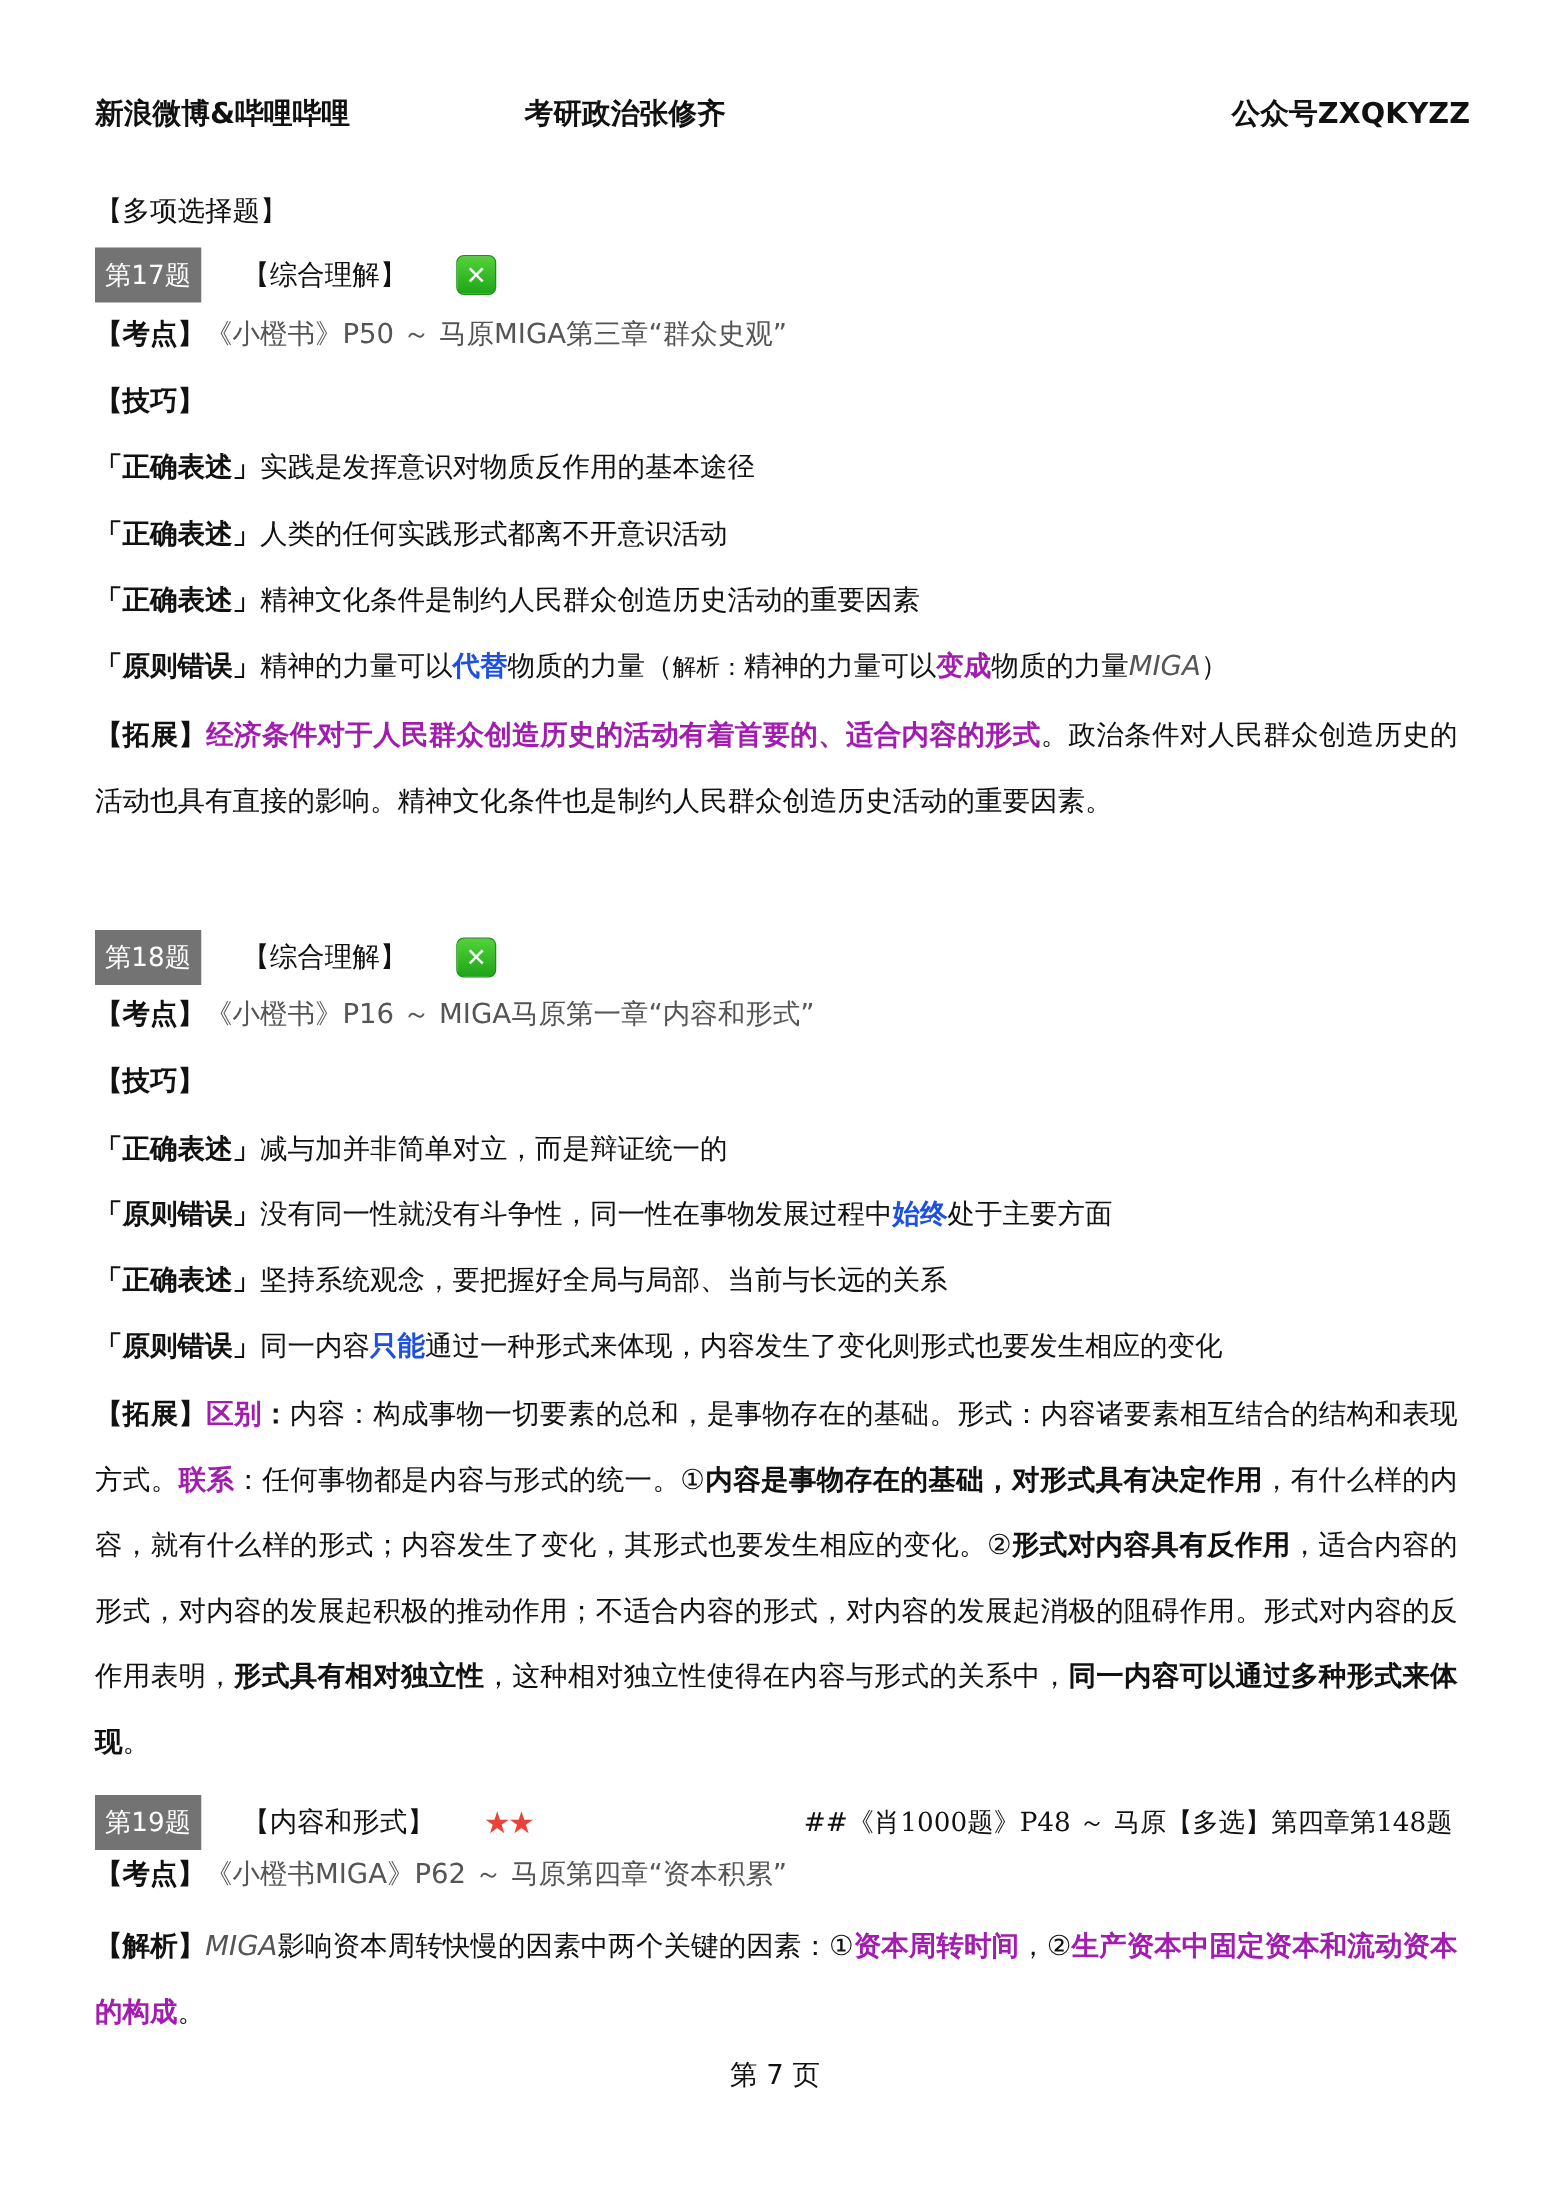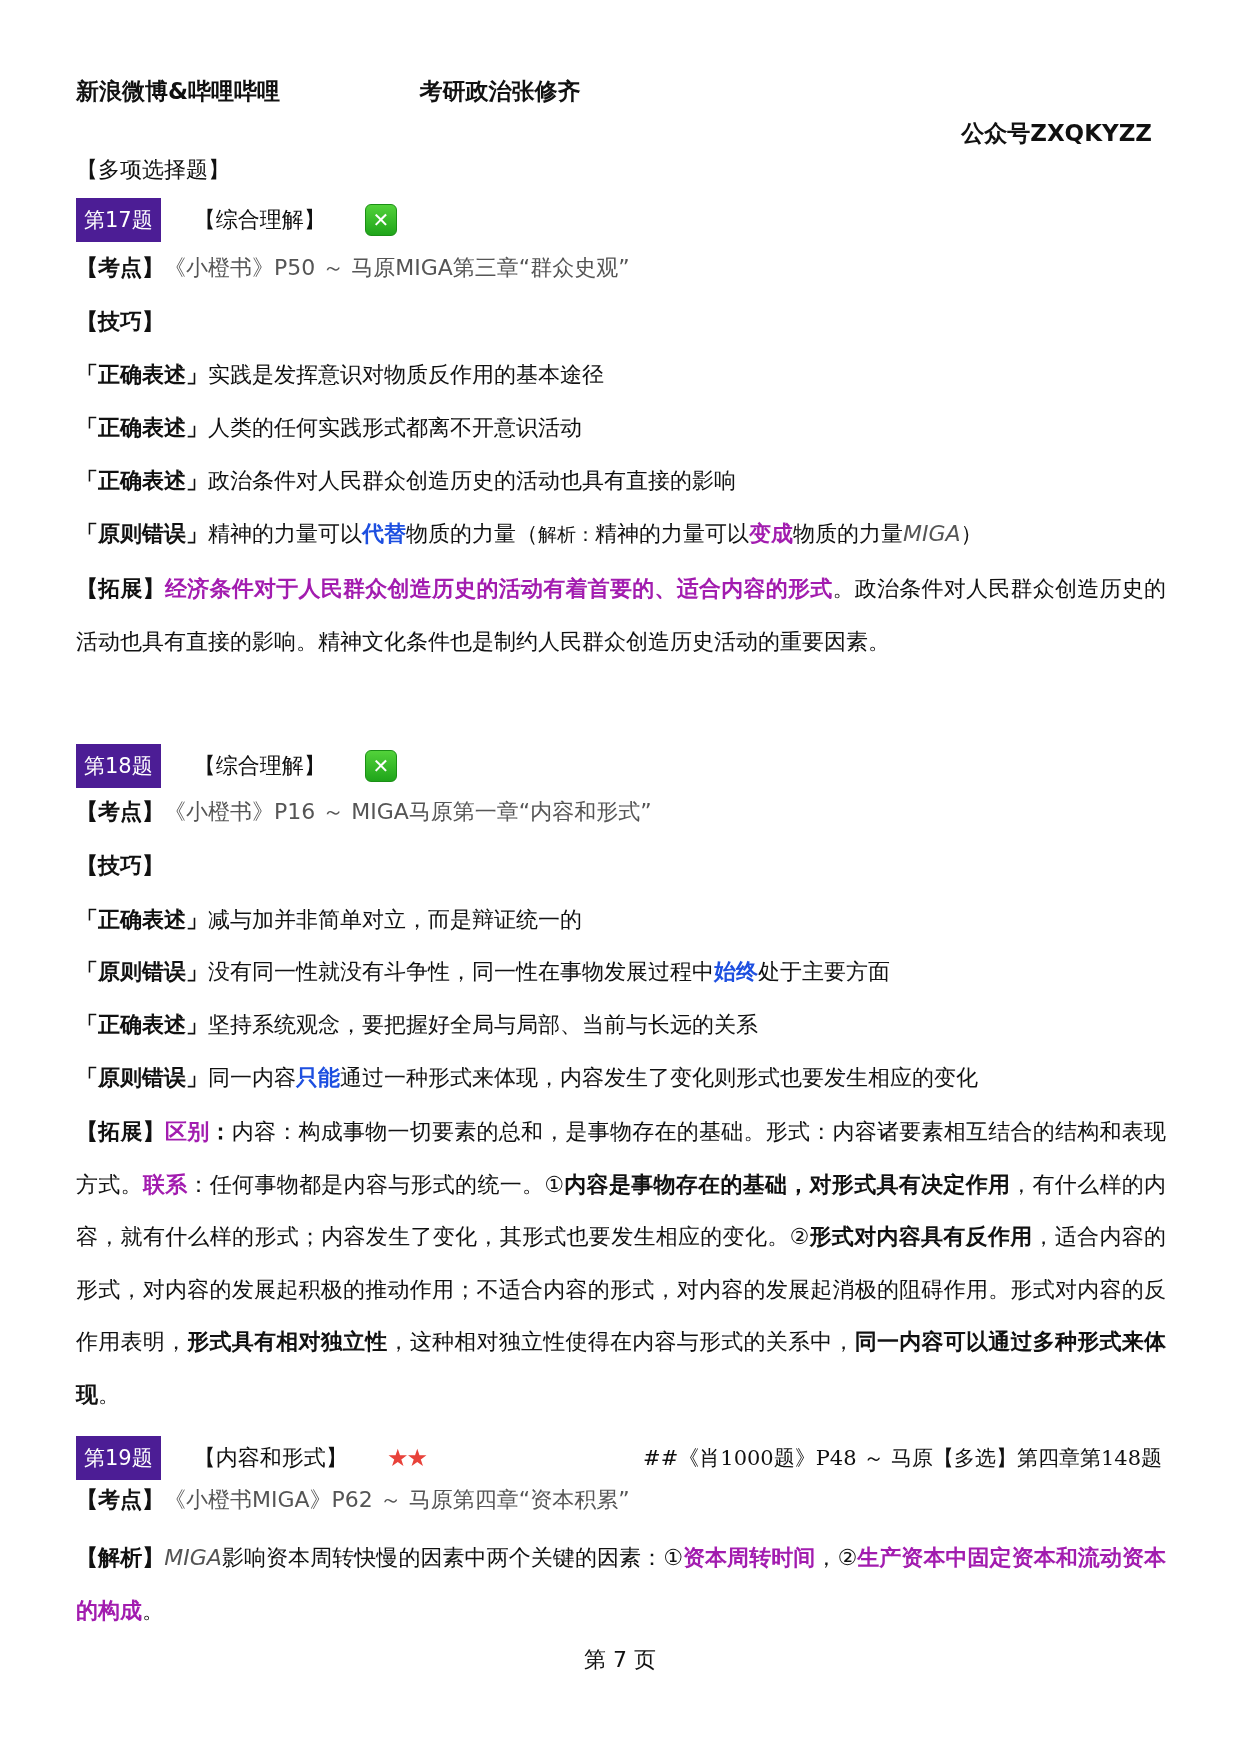--- a/index.html
+++ b/index.html
@@ -5,31 +5,31 @@
   html, body { margin: 0; padding: 0; background: #ffffff; }
   body {
     width: 1240px; height: 1754px; position: relative; overflow: hidden;
     font-family: "DejaVu Sans", "Liberation Sans", sans-serif;
     color: #111111;
   }
   .abs { position: absolute; }
   .hdr { top: 76px; font-size: 23px; font-weight: bold; line-height: 30px; }
   .hdr-left { left: 76px; }
   .hdr-center { left: 0; width: 1000px; text-align: center; }
-  .hdr-right { right: 88px; margin-top: 42px; }
+  .hdr-right { right: 64px; }
   .line { left: 76px; font-size: 22px; line-height: 30px; white-space: nowrap; }
   .para { left: 76px; width: 1090px; font-size: 22px; line-height: 52.5px; text-align: justify; }
   .b { font-weight: bold; }
   .red { color: #a21caf; }
   .blue { color: #1d4fe0; }
   .gray { color: #555555; }
   .it { font-style: italic; }
   .serif { font-family: "DejaVu Serif", "Liberation Serif", serif; }
   .badge {
-    display: inline-block; background: #4c1d95; color: #ffffff;
+    display: inline-block; background: #737373; color: #ffffff;
     font-size: 21px; line-height: 44px; height: 44px; padding: 0 8px;
     vertical-align: middle;
   }
   .tag { display: inline-block; margin-left: 28px; font-size: 22px; vertical-align: middle; }
   .xbox {
     display: inline-block; width: 30px; height: 30px; border-radius: 6px;
     background: linear-gradient(#52d23a, #1fa51a); color: #fff;
     text-align: center; line-height: 30px; font-weight: bold; font-size: 20px;
     margin-left: 34px; vertical-align: middle; border: 1px solid #1b8f16;
   }
@@ -56,21 +56,21 @@
   <span class="b">【考点】</span><span class="gray">《小橙书》P50 ～ 马原MIGA第三章“群众史观”</span>
 </div>
 <div class="abs line b" style="top:307px;">【技巧】</div>
 <div class="abs line" style="top:360px;">
   <span class="b">「正确表述」</span><span>实践是发挥意识对物质反作用的基本途径</span>
 </div>
 <div class="abs line" style="top:413px;">
   <span class="b">「正确表述」</span><span>人类的任何实践形式都离不开意识活动</span>
 </div>
 <div class="abs line" style="top:466px;">
-  <span class="b">「正确表述」</span><span>政治条件对人民群众创造历史的活动也具有直接的影响</span>
+  <span class="b">「正确表述」</span><span>精神文化条件是制约人民群众创造历史活动的重要因素</span>
 </div>
 <div class="abs line" style="top:519px;">
   <span class="b">「原则错误」</span><span>精神的力量可以</span><span class="blue b">代替</span><span>物质的力量（</span><span class="serif" style="font-size:19px;">解析：</span><span>精神的力量可以</span><span class="red b">变成</span><span>物质的力量</span><span class="gray it">MIGA</span><span>）</span>
 </div>
 <div class="abs para" style="top:563px;">
   <span class="b">【拓展】</span><span class="red b">经济条件对于人民群众创造历史的活动有着首要的、适合内容的形式</span><span>。政治条件对人民群众创造历史的活动也具有直接的影响。精神文化条件也是制约人民群众创造历史活动的重要因素。</span>
 </div>
 
 <div class="abs qrow" style="top:744px;">
   <span class="badge">第18题</span>

